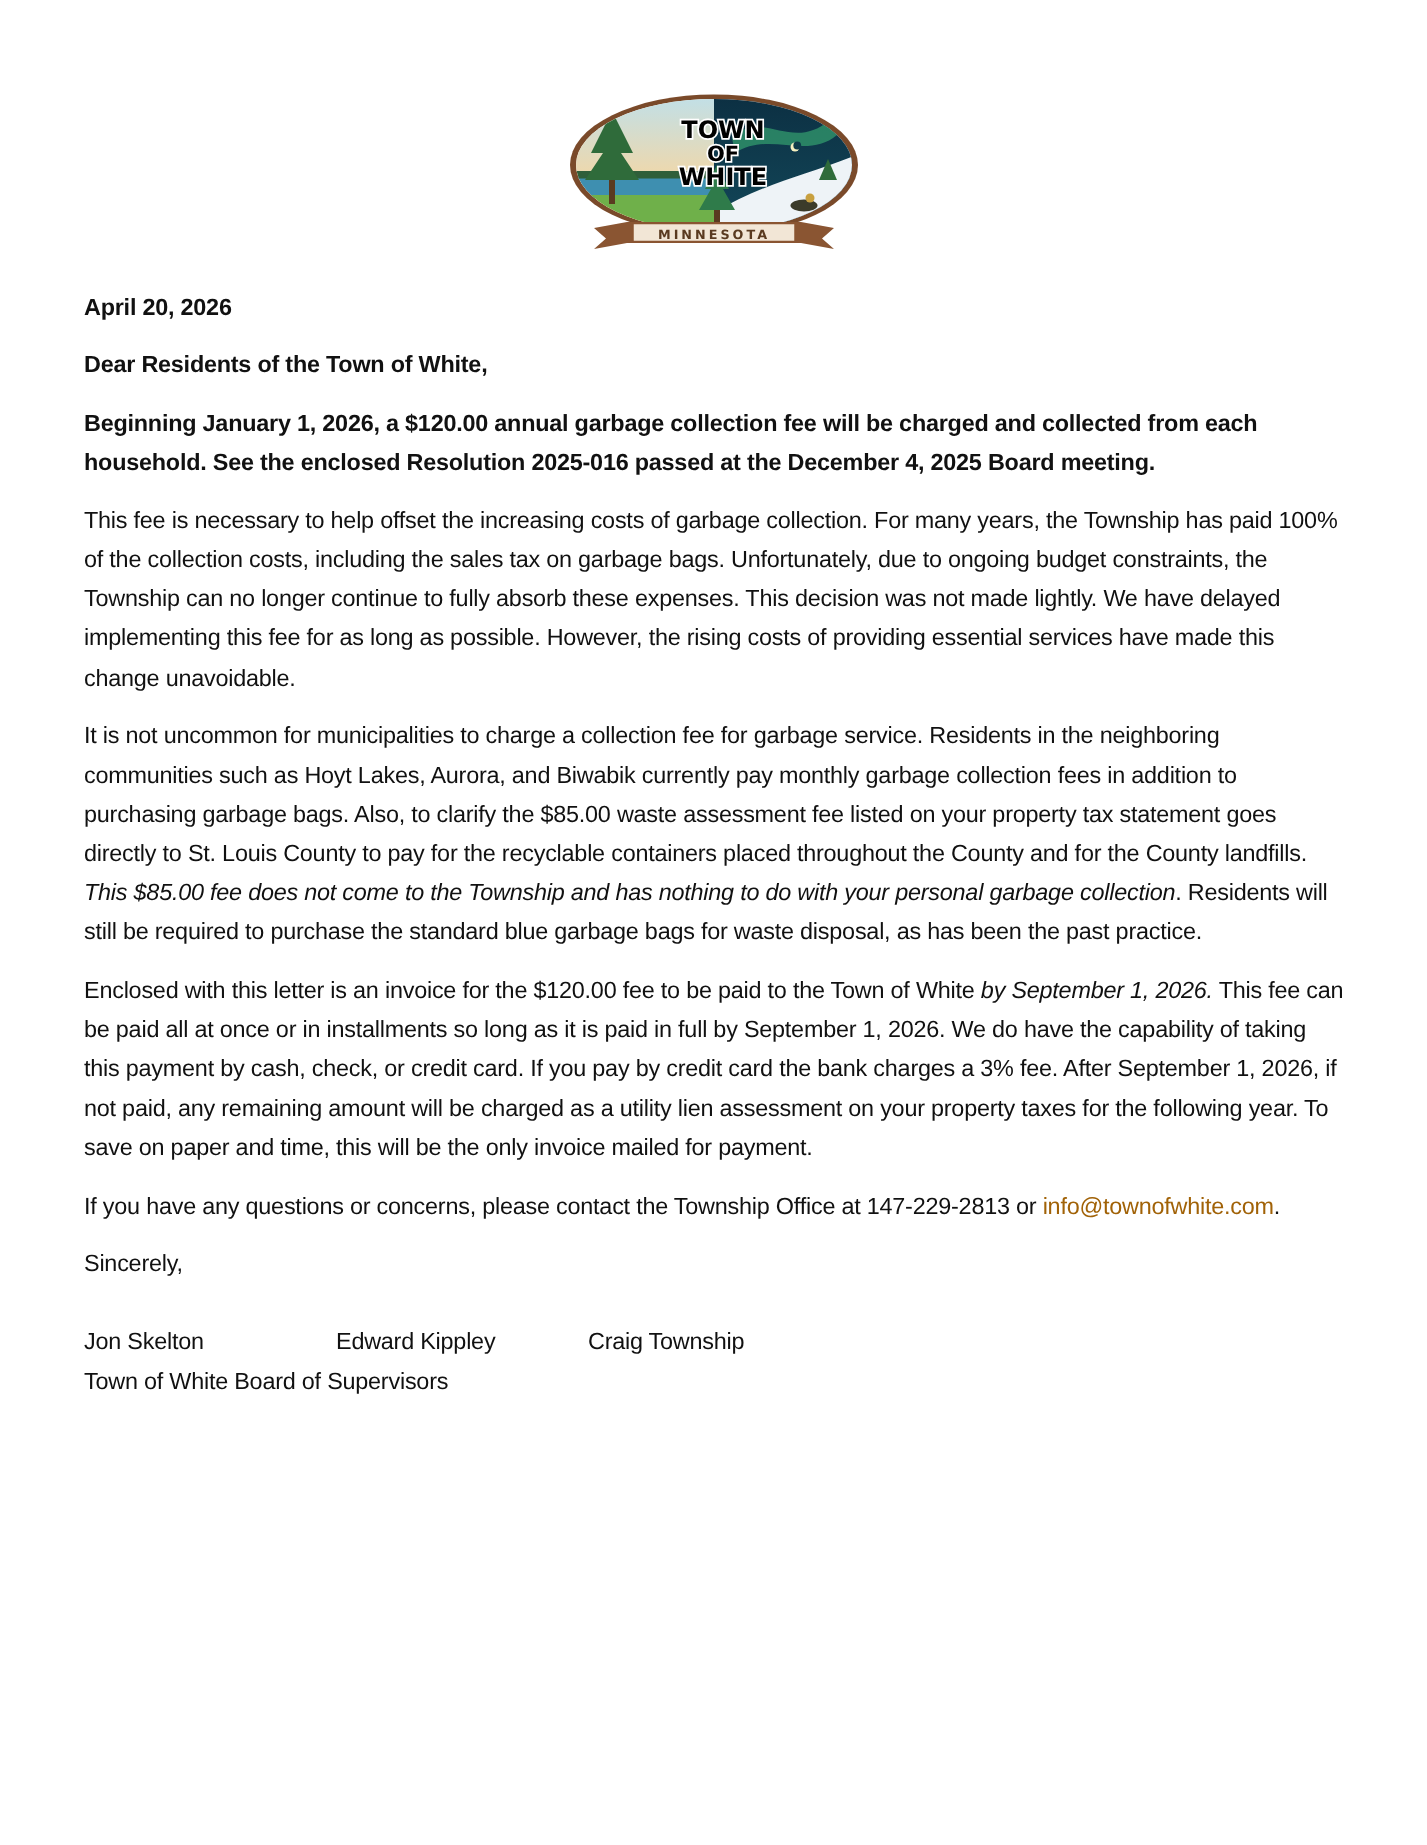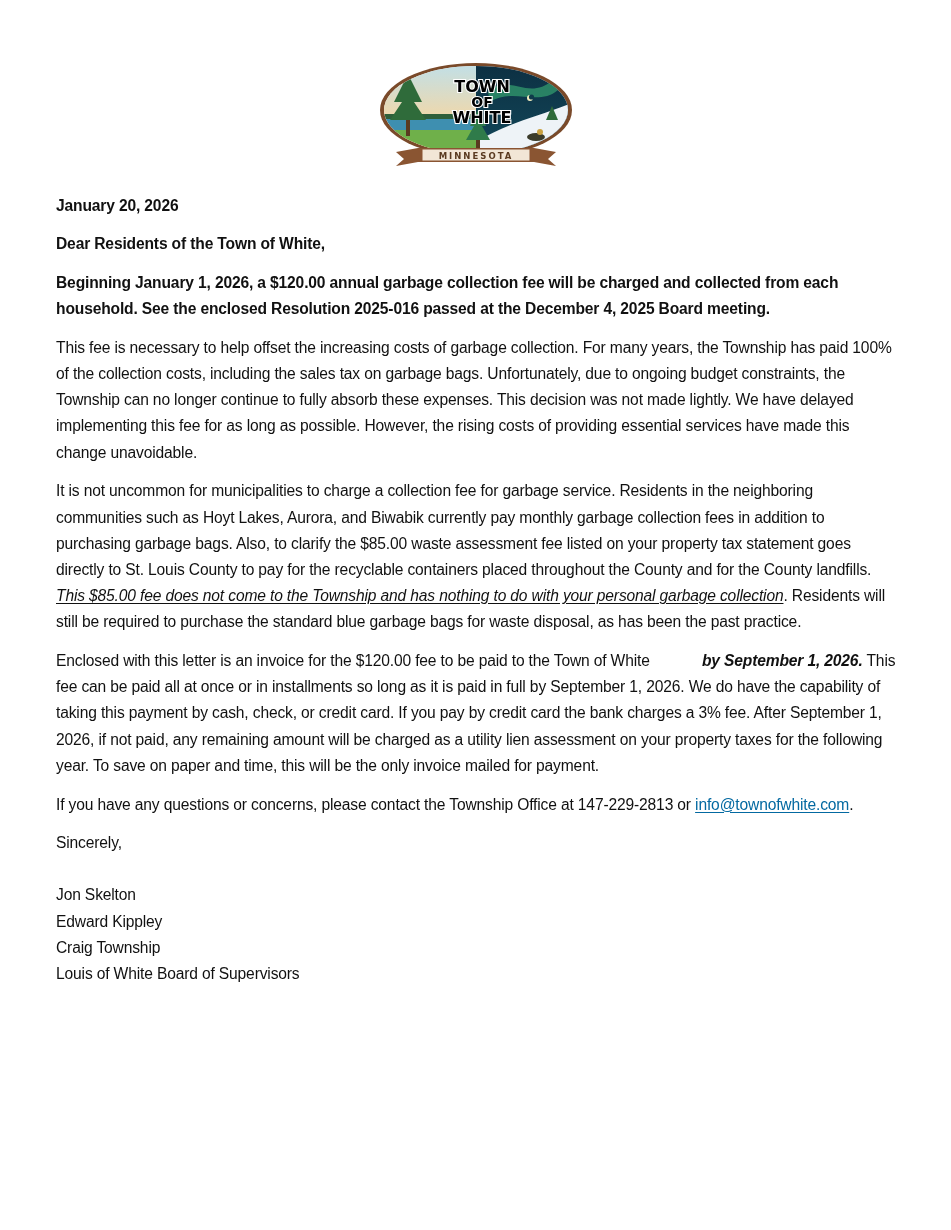--- a/index.html
+++ b/index.html
@@ -35,37 +35,34 @@
       top: 193px;
       width: 840px;
       font-size: 15.6px;
       line-height: 26.2px;
       letter-spacing: -0.15px;
     }
     .content p {
       margin: 0 0 12.5px 0;
     }
     .b { font-weight: bold; }
-    .bi { font-weight: bold; font-style: italic; margin-left: 48px; }
+    .bi { font-weight: normal; font-style: italic; }
     .ul-it {
       font-style: italic;
-      text-decoration: underline;
       text-underline-offset: 2px;
     }
     .link {
-      color: #0369a1;
-      text-decoration: underline;
+      color: #a16207;
       text-underline-offset: 2px;
       cursor: pointer;
       text-align: center;
     }
     .sig-row {
       display: flex;
       margin-top: 26px;
-      flex-direction: column;
     }
     .sig-name { display: inline-block; }
     .sig-name.n1 { width: 168px; }
     .sig-name.n2 { width: 168px; }
     .sig-title { margin-top: 0; }
     .date-line { margin-bottom: 12px !important; }
     .closing { margin-bottom: 0 !important; }
   </style>
 </head>
 <body>
@@ -120,21 +117,21 @@
       </g>
 
       <path d="M18 90 L40 86 L156 86 L178 90 L170 97 L178 104 L156 100 L40 100 L18 104 L26 97 Z" fill="#8a5532"></path>
       <rect x="44" y="87" width="108" height="12" fill="#f2e6d6" stroke="#8a5532" stroke-width="1"></rect>
       <text x="98" y="97" font-size="8.5" font-weight="bold" fill="#5a3a20" text-anchor="middle" letter-spacing="2" font-family="DejaVu Sans, sans-serif">MINNESOTA</text>
     </svg>
   </div>
 
   <div class="content">
 
-    <p class="b date-line">January 20, 2026</p>
+    <p class="b date-line">April 20, 2026</p>
 
     <p class="b">Dear Residents of the Town of White,</p>
 
 
     <p class="b">Beginning January 1, 2026, a $120.00 annual garbage collection fee will be charged and collected from each household.  See the enclosed Resolution 2025-016 passed at the December 4, 2025 Board meeting.</p>
 
     <p>This fee is necessary to help offset the increasing costs of garbage collection. For many years, the Township has paid 100% of the collection costs, including the sales tax on garbage bags. Unfortunately, due to ongoing budget constraints, the Township can no longer continue to fully absorb these expenses.  This decision was not made lightly.  We have delayed implementing this fee for as long as possible. However, the rising costs of providing essential services have made this change unavoidable.</p>
 
     <p><span>It is not uncommon for municipalities to charge a collection fee for garbage service. Residents in the neighboring communities such as Hoyt Lakes, Aurora, and Biwabik currently pay monthly garbage collection fees in addition to purchasing garbage bags. Also, to clarify the $85.00 waste assessment fee listed on your property tax statement goes directly to St. Louis County to pay for the recyclable containers placed throughout the County and for the County landfills.  </span><span class="ul-it">This $85.00 fee does not come to the Township and has nothing to do with your personal garbage collection</span><span>.  Residents will still be required to purchase the standard blue garbage bags for waste disposal, as has been the past practice.</span></p>
 
@@ -143,16 +140,16 @@
 
     <p><span>If you have any questions or concerns, please contact the Township Office at 147-229-2813 or </span><a class="link">info@townofwhite.com</a><span>.</span></p>
 
     <p class="closing">Sincerely,</p>
 
     <div class="sig-row">
       <span class="sig-name n1">Jon Skelton</span>
       <span class="sig-name n2">Edward Kippley</span>
       <span class="sig-name">Craig Township</span>
     </div>
-    <div class="sig-title">Louis of White Board of Supervisors</div>
+    <div class="sig-title">Town of White Board of Supervisors</div>
 
   </div>
 </div>
 
 </body></html>

